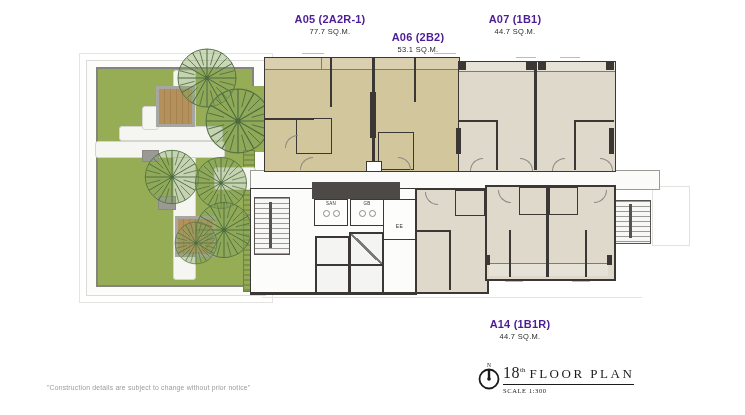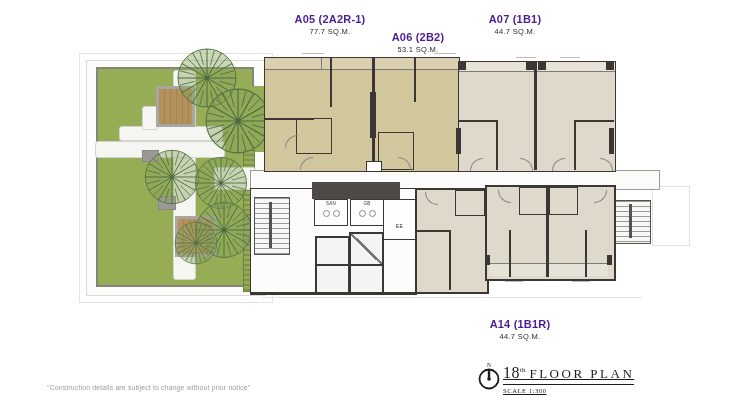--- a/index.html
+++ b/index.html
@@ -38,21 +38,21 @@
   .elev-diag{background:#f4f4f2 linear-gradient(to top right,transparent 47%,#7b7977 47%,#7b7977 53%,transparent 53%);border:2px solid #3a3734;}
   .stair{background:#f7f7f5 repeating-linear-gradient(180deg,#9c9a96 0 1px,transparent 1px 5px);border:1px solid #55524f;}
   .stair-rail{background:#55524f;}
   .arc{border-left:1px solid #8a8a86;border-top:1px solid #8a8a86;border-radius:100% 0 0 0;width:12px;height:12px;border-right:none;border-bottom:none;}
   .micro{background:#bdbdb8;height:1px;}
   .faint{border:1px solid #e2e2df;}
   .faintline{background:#e4e4e1;}
   .entry-mark{background:#ffffff;border:1.5px solid #3a3734;}
   
   .disclaimer{font-size:6.8px;color:#9b9b9b;letter-spacing:.2px;}
-  .titleblock{font-family:"Liberation Serif",serif;color:#1b1b1b;text-decoration:underline;}
+  .titleblock{font-family:"Liberation Serif",serif;color:#1b1b1b;}
   .tb-line{border-bottom:1.2px solid #1b1b1b;padding-bottom:2px;white-space:nowrap;}
   .tb-num{font-size:16px;letter-spacing:.5px;}
   .tb-sup{font-size:7px;vertical-align:super;}
   .tb-title{font-size:13px;letter-spacing:2.5px;}
   .tb-scale{font-size:6.5px;letter-spacing:.6px;margin-top:2px;}
 </style>
 </head>
 <body>
 
 <div id="stage">

